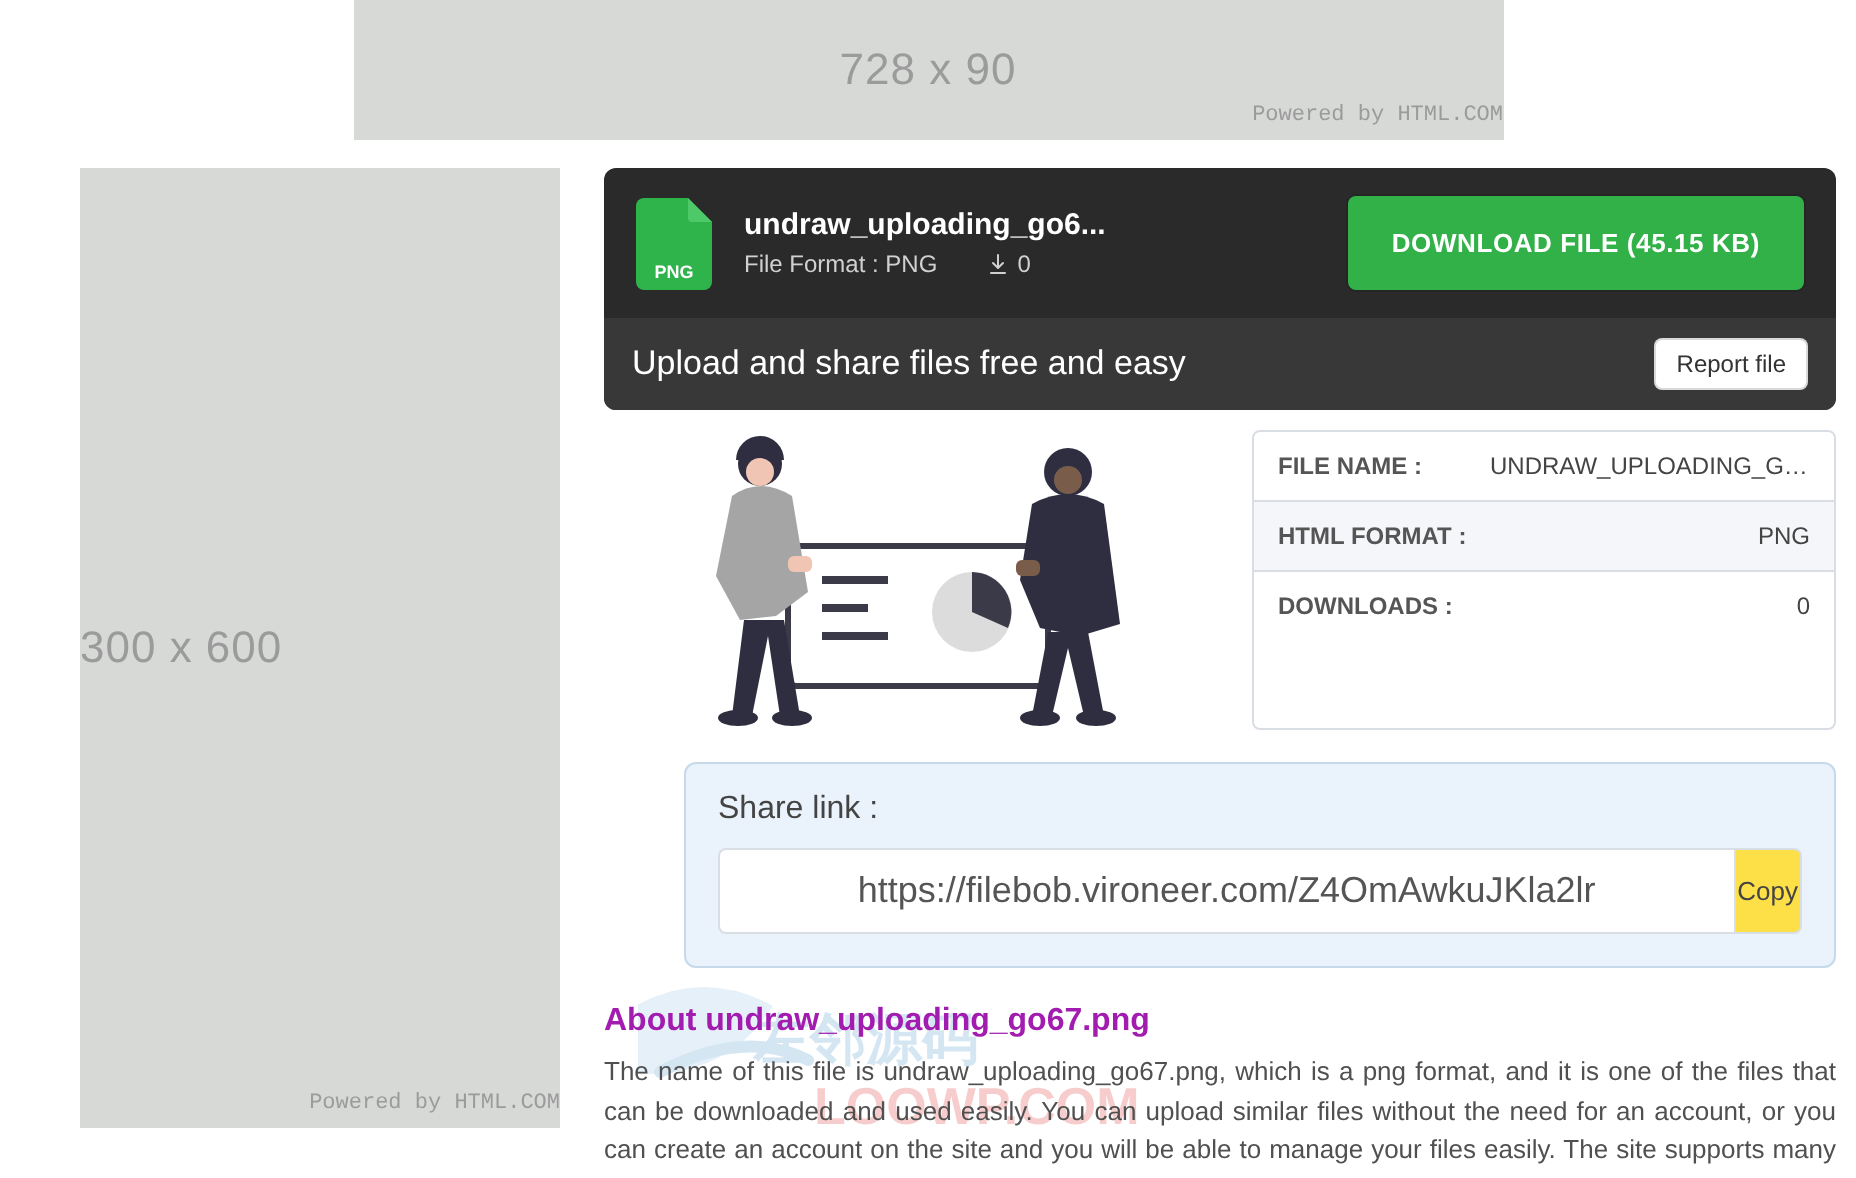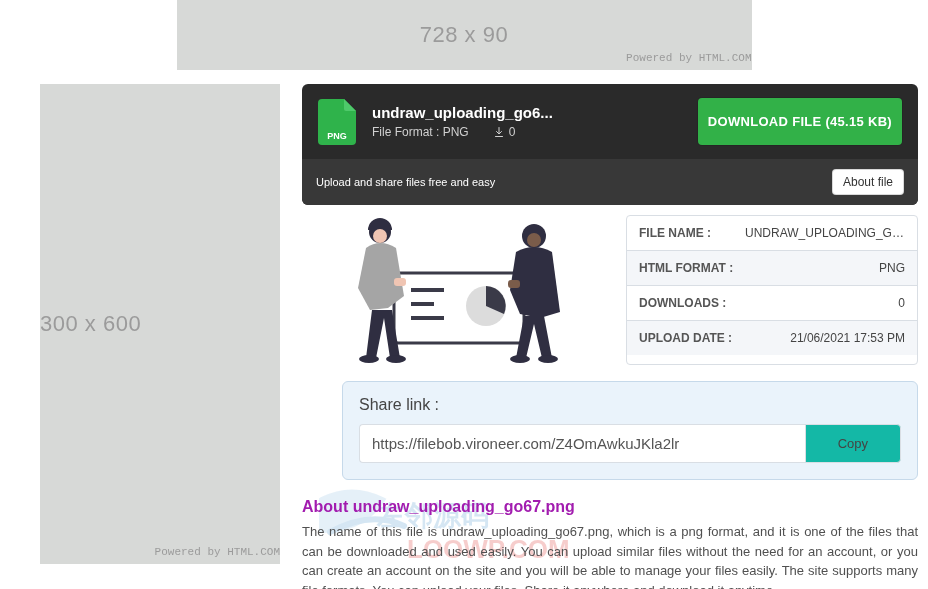--- a/index.html
+++ b/index.html
@@ -110,35 +110,35 @@
     align-items: center;
     gap: 24px;
   }
   .dl-icon svg { width: 12px; height: 12px; display: block; }
   .dl-count { display: inline-flex; align-items: center; gap: 4px; color: #d0d0d0; }
   .dl-btn {
     background: var(--green);
     color: #fff;
     font-weight: 700;
     font-size: 13px;
-    padding: 16px 10px;
+    padding: 16px 22px;
     border-radius: 4px;
     border: none;
     cursor: pointer;
     letter-spacing: 0.3px;
     box-shadow: 0 0 0 1px rgba(0,0,0,.1);
   }
   .card-strip {
     background: var(--darker);
     display: flex;
     align-items: center;
     justify-content: space-between;
     padding: 10px 14px;
   }
-  .strip-text { color: #fff; font-size: 11px; }
+  .strip-text { color: #fff; font-size: 17px; }
   .report-btn {
     background: #fff;
     color: #333;
     border: 1px solid rgba(0,0,0,.15);
     border-radius: 4px;
     padding: 5px 10px;
     font-size: 12px;
     cursor: pointer;
   }
 
@@ -183,29 +183,30 @@
     padding: 14px 16px 16px;
     margin-left: 40px;
   }
   .share-title { font-size: 16px; color: #444; margin-bottom: 10px; }
   .share-row { display: flex; }
   .share-input {
     flex: 1;
     border: 1px solid var(--border);
     border-right: none;
     padding: 10px 12px;
-    font-size: 15px;
+    font-size: 18px;
     border-radius: 4px 0 0 4px;
     background: #fff;
     color: #555;
+    text-align: center;
   }
   .copy-btn {
-    background: #14b8a6;
+    background: #fde047;
     border: 1px solid var(--border);
-    padding: 0 32px;
+    padding: 0 1px;
     border-radius: 0 4px 4px 0;
     font-size: 13px;
     cursor: pointer;
     color: #444;
   }
 
   .about { margin-top: 18px; }
   .about h3 { margin: 0 0 6px 0; font-size: 16px; color: #a21caf; font-weight: 700; }
   .about p { margin: 0; font-size: 13px; color: #505050; line-height: 1.5; text-align: justify; }
 
@@ -258,21 +259,21 @@
                   </svg>
                 </span>
                 <span>0</span>
               </span>
             </div>
           </div>
           <button class="dl-btn">DOWNLOAD FILE (45.15 KB)</button>
         </div>
         <div class="card-strip">
           <span class="strip-text">Upload and share files free and easy</span>
-          <button class="report-btn">About file</button>
+          <button class="report-btn">Report file</button>
         </div>
       </div>
 
       <div class="split">
         <div class="illus">
           <svg viewBox="0 0 260 145">
 
             <rect x="68" y="55" width="130" height="70" rx="4" fill="#fff" stroke="#3a3a48" stroke-width="3"></rect>
             <line x1="85" y1="72" x2="118" y2="72" stroke="#3a3a48" stroke-width="4"></line>
             <line x1="85" y1="86" x2="108" y2="86" stroke="#3a3a48" stroke-width="4"></line>
@@ -303,24 +304,20 @@
             <span class="info-label">FILE NAME :</span>
             <span class="info-value">UNDRAW_UPLOADING_GO6...</span>
           </div>
           <div class="info-row">
             <span class="info-label">HTML FORMAT :</span>
             <span class="info-value">PNG</span>
           </div>
           <div class="info-row">
             <span class="info-label">DOWNLOADS :</span>
             <span class="info-value">0</span>
-          </div>
-          <div class="info-row">
-            <span class="info-label">UPLOAD DATE :</span>
-            <span class="info-value">21/06/2021 17:53 PM</span>
           </div>
         </div>
       </div>
 
       <div class="share">
         <div class="share-title">Share link :</div>
         <div class="share-row">
           <input class="share-input" type="text" readonly="" value="https://filebob.vironeer.com/Z4OmAwkuJKla2lr" style="">
           <button class="copy-btn">Copy</button>
         </div>

